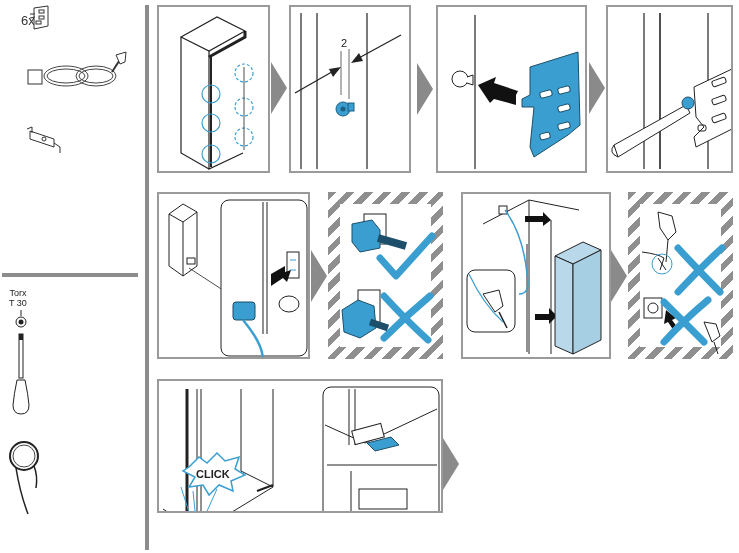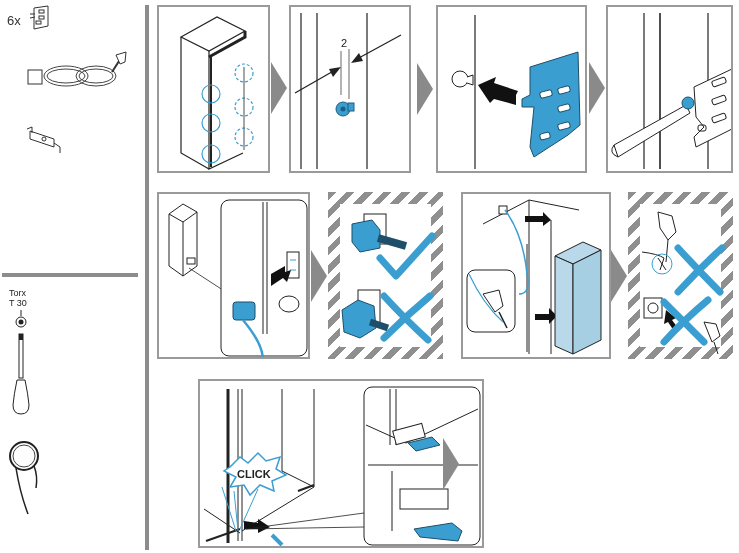--- a/index.html
+++ b/index.html
@@ -5,22 +5,22 @@
   html, body { margin:0; padding:0; background:#ffffff; }
   body { width:739px; height:553px; position:relative; overflow:hidden; font-family:"Liberation Sans", sans-serif; color:#222; }
   .abs { position:absolute; }
   .vdivider { position:absolute; left:145px; top:5px; width:4px; height:545px; background:#8c8c8c; }
   .hrule { position:absolute; left:2px; top:273px; width:136px; height:4px; background:#8c8c8c; }
   .panel { position:absolute; border:2px solid #9a9a9a; background:#fff; box-sizing:border-box; overflow:hidden; }
   .hatch { position:absolute; box-sizing:border-box; overflow:hidden;
     background: repeating-linear-gradient(135deg, #8f8f8f 0 6px, #ffffff 6px 13px); }
   .hatch .inner { position:absolute; left:12px; top:12px; right:12px; bottom:12px; background:#fff; }
   .arrow { position:absolute; width:0; height:0; border-top:26px solid transparent; border-bottom:26px solid transparent; border-left:16px solid #8a8a8a; }
-  .label-6x { position:absolute; left:7px; top:13px; font-size:13px; color:#333; }
-  .torx { position:absolute; left:9px; top:288px; font-size:9px; line-height:10px; color:#222; }
+  .label-6x { position:absolute; left:21px; top:13px; font-size:13px; color:#333; }
+  .torx { position:absolute; left:9px; top:288px; font-size:9px; line-height:10px; color:#222; text-align:center; }
   .click { font-family:"Liberation Sans", sans-serif; font-weight:bold; font-size:11px; }
   svg { position:absolute; overflow:visible; }
 </style>
 </head>
 <body>
 
 <div>
   <span class="label-6x">6x</span>
   <svg style="left:28px;top:6px" width="24" height="24" viewBox="0 0 24 24">
     <path d="M6 2 L20 0 L20 20 L6 23 Z" fill="#fff" stroke="#333" stroke-width="1"></path>
@@ -226,21 +226,21 @@
   </svg>
   <svg style="left:30px;top:104px" width="56" height="50" viewBox="0 0 56 50">
     <path d="M6 6 Q28 28 46 46 M50 4 Q26 24 6 46" stroke="#3a9fd0" stroke-width="7" fill="none" stroke-linecap="round"></path>
   </svg>
   <svg style="left:70px;top:126px" width="30" height="36" viewBox="0 0 30 36">
     <path d="M6 4 L18 6 L22 18 L14 24 Z" fill="#fff" stroke="#222"></path>
     <path d="M16 24 L20 36" stroke="#222"></path>
   </svg>
 </div>
 
-<div class="panel" style="left:157px;top:379px;width:286px;height:169px;margin-left:41px;">
+<div class="panel" style="left:157px;top:379px;width:286px;height:134px;">
   <svg style="left:0;top:0" width="286" height="169" viewBox="0 0 286 169">
     <line x1="28" y1="8" x2="28" y2="162" stroke="#222" stroke-width="3"></line>
     <line x1="38" y1="8" x2="38" y2="160" stroke="#222"></line>
     <line x1="42" y1="8" x2="42" y2="160" stroke="#222"></line>
     <line x1="82" y1="8" x2="82" y2="90" stroke="#222"></line>
     <line x1="114" y1="8" x2="114" y2="106" stroke="#222"></line>
     <path d="M82 90 L114 106 L42 150" fill="none" stroke="#222"></path>
     <path d="M4 128 L40 152" stroke="#222"></path>
     <path d="M6 160 L40 148" stroke="#222" stroke-width="2"></path>
     <path d="M98 110 L114 104" stroke="#222" stroke-width="2"></path>

